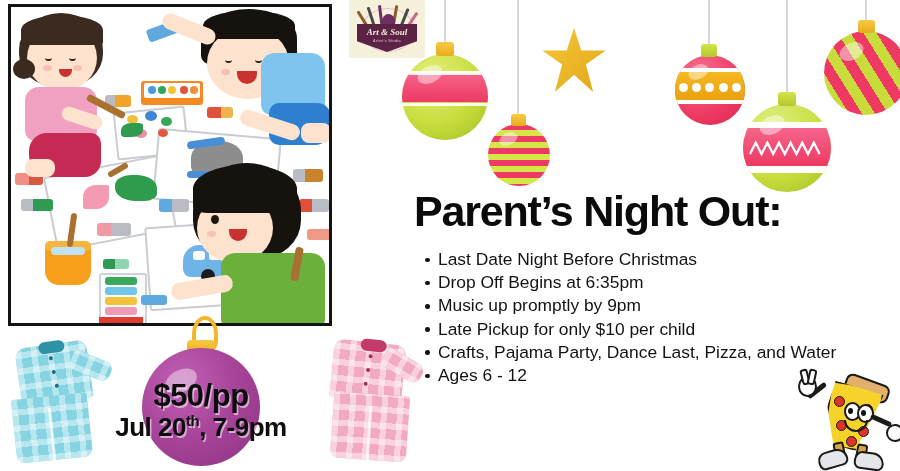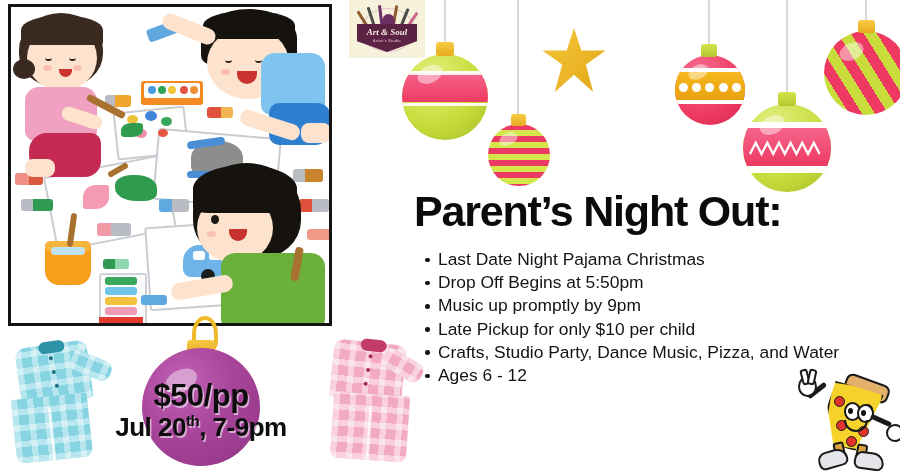--- a/index.html
+++ b/index.html
@@ -341,25 +341,25 @@
     <div class="opCap"></div>
     <div class="opBall"></div>
     <div class="opGloss"></div>
     <div class="badgeText" id="badgePrice">$50/pp</div>
     <div class="badgeText" id="badgeDate"><span>Jul 20</span><sup>th</sup><span>, 7-9pm</span></div>
   </div>
 
   <div class="title">Parent’s Night Out:</div>
 
   <ul class="points">
-    <li>Last Date Night Pajama Christmas</li>
-    <li>Drop Off Begins at 5:50pm</li>
+    <li>Last Date Night Before Christmas</li>
+    <li>Drop Off Begins at 6:35pm</li>
     <li>Music up promptly by 9pm</li>
     <li>Late Pickup for only $10 per child</li>
-    <li>Crafts, Studio Party, Dance Music, Pizza, and Water</li>
+    <li>Crafts, Pajama Party, Dance Last, Pizza, and Water</li>
     <li>Ages 6 - 12</li>
   </ul>
 
 
   <div class="pizza">
     <div class="pArm" style="left:6px;top:14px;width:22px;height:5px;transform:rotate(-38deg);"></div>
     <div class="pHand" style="left:-2px;top:2px;width:15px;height:17px;"></div>
     <div style="position:absolute;left:1px;top:-5px;width:4px;height:12px;background:#fff;border:2px solid #1a1a1a;border-radius:3px;transform:rotate(-14deg);"></div>
     <div style="position:absolute;left:8px;top:-5px;width:4px;height:12px;background:#fff;border:2px solid #1a1a1a;border-radius:3px;transform:rotate(12deg);"></div>
 

